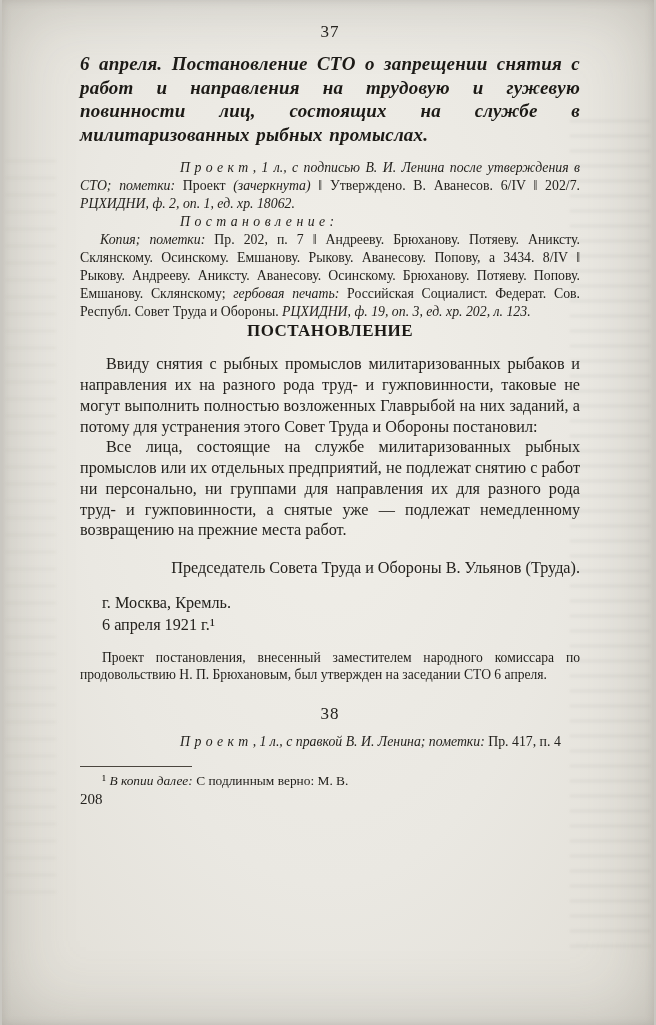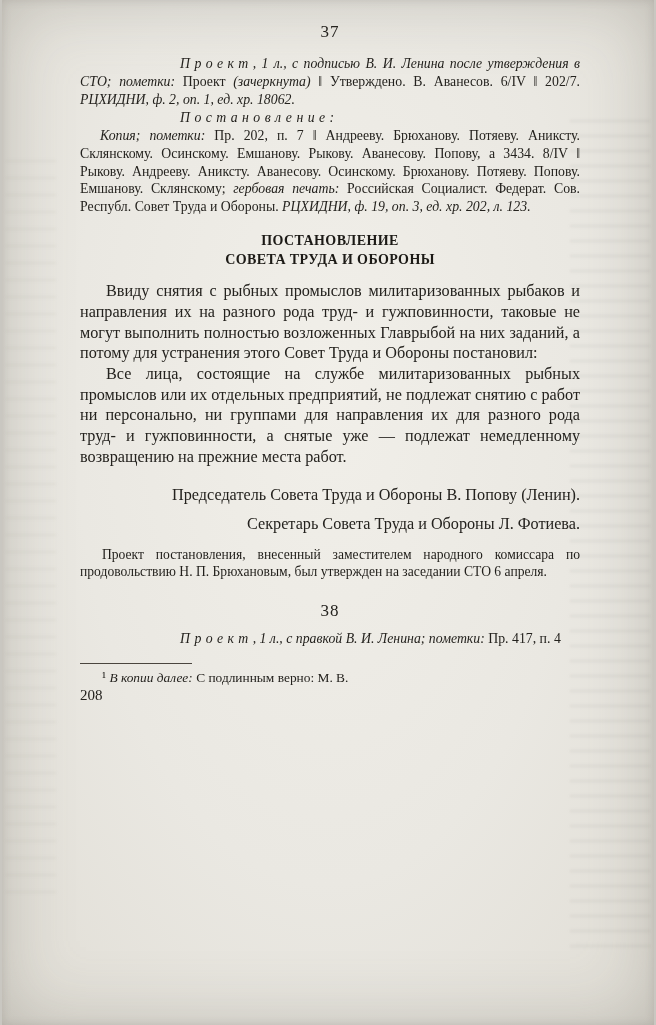--- a/index.html
+++ b/index.html
@@ -26,21 +26,21 @@
     text-align:justify;letter-spacing:.2px;word-spacing:1.5px;color:#1c1a16;
   }
   .archival{margin-top:13px;font-size:13.8px;line-height:1.3;}
   .arch-p{margin:0;text-align:justify;}
   .indent-deep{text-indent:100px;}
   .indent-small{text-indent:20px;}
   .label-line{margin-left:100px;text-align:left;}
   .seg-italic{font-style:italic;}
   .seg-roman{font-style:normal;}
   .seg-spaced{font-style:italic;letter-spacing:.32em;}
-  .decree-title{margin-top:16px;text-align:center;font-weight:bold;font-size:14px;line-height:1.35;letter-spacing:.4px;color:#1c1a16;}
+  .decree-title{text-align:center;font-weight:bold;font-size:17px;line-height:1.35;letter-spacing:.4px;color:#1c1a16;}
   .body-p{margin:11px 0 0 0;font-size:16.2px;line-height:1.28;text-align:justify;text-indent:26px;}
   .body-p + .body-p{margin-top:0;}
   .sig{margin:0;font-size:16.2px;text-align:right;}
   .sig1{margin-top:18px;}
   .sig2{margin-top:10px;}
   .placedate{margin-top:15px;margin-left:22px;font-size:16.2px;line-height:1.35;}
   .note-p{margin:12px 0 0 0;font-size:13.6px;line-height:1.3;text-align:justify;text-indent:22px;font-weight:normal;color:#201e1a;}
   .src38{margin-top:9px;font-size:13.8px;}
   .footnote-rule{margin:16px 0 5px 0;width:112px;border-top:1px solid #4a453e;height:0;}
   .footnote{margin:0 0 0 0;font-size:13.4px;line-height:1.3;text-indent:22px;text-align:left;}
@@ -50,38 +50,41 @@
 <body>
 
 <div class="page">
   <div class="bleed bleed-right"></div>
   <div class="bleed bleed-left"></div>
 
   <div class="content">
 
     <div class="entry-num">37</div>
 
+    <p class="heading-bi">6 апреля. Постановление СТО о запрещении снятия с работ и направления на трудовую и гужевую повинности лиц, состоящих на службе в милитаризованных рыбных промыслах.</p>
 
     <div class="archival">
       <p class="arch-p indent-deep"><span class="seg-spaced">Проект</span><span class="seg-italic">, 1 л., с подписью В. И. Ленина после утверждения в СТО; </span><span class="seg-italic">пометки:</span><span class="seg-roman"> Проект </span><span class="seg-italic">(зачеркнута)</span><span class="seg-roman"> ‖ Утверждено. В. Аванесов. 6/IV ‖ 202/7. </span><span class="seg-italic">РЦХИДНИ, ф. 2, оп. 1, ед. хр. 18062.</span></p>
       <p class="arch-p label-line"><span class="seg-spaced">Постановление:</span></p>
       <p class="arch-p indent-small"><span class="seg-italic">Копия; пометки:</span><span class="seg-roman"> Пр. 202, п. 7 ‖ Андрееву. Брюханову. Потяеву. Аниксту. Склянскому. Осинскому. Емшанову. Рыкову. Аванесову. Попову, а 3434. 8/IV ‖ Рыкову. Андрееву. Аниксту. Аванесову. Осинскому. Брюханову. Потяеву. Попову. Емшанову. Склянскому; </span><span class="seg-italic">гербовая печать:</span><span class="seg-roman"> Российская Социалист. Федерат. Сов. Республ. Совет Труда и Обороны. </span><span class="seg-italic">РЦХИДНИ, ф. 19, оп. 3, ед. хр. 202, л. 123.</span></p>
     </div>
 
     <div class="decree-title">
       <div>ПОСТАНОВЛЕНИЕ</div>
-      <div>СОВЕТА ТРУДА И ОБОРОНЫ</div>
     </div>
 
     <p class="body-p">Ввиду снятия с рыбных промыслов милитаризованных рыбаков и направления их на разного рода труд- и гужповинности, таковые не могут выполнить полностью возложенных Главрыбой на них заданий, а потому для устранения этого Совет Труда и Обороны постановил:</p>
     <p class="body-p">Все лица, состоящие на службе милитаризованных рыбных промыслов или их отдельных предприятий, не подлежат снятию с работ ни персонально, ни группами для направления их для разного рода труд- и гужповинности, а снятые уже — подлежат немедленному возвращению на прежние места работ.</p>
 
-    <p class="sig sig1">Председатель Совета Труда и Обороны В. Попову (Ленин).</p>
-    <p class="sig sig2">Секретарь Совета Труда и Обороны Л. Фотиева.</p>
+    <p class="sig sig1">Председатель Совета Труда и Обороны В. Ульянов (Труда).</p>
 
+    <div class="placedate">
+      <div>г. Москва, Кремль.</div>
+      <div>6 апреля 1921 г.¹</div>
+    </div>
 
     <p class="note-p">Проект постановления, внесенный заместителем народного комиссара по продовольствию Н. П. Брюхановым, был утвержден на заседании СТО 6 апреля.</p>
 
     <div class="entry-num second">38</div>
 
 
     <p class="arch-p indent-deep src38"><span class="seg-spaced">Проект</span><span class="seg-italic">, 1 л., с правкой В. И. Ленина; </span><span class="seg-italic">пометки:</span><span class="seg-roman"> Пр. 417, п. 4</span></p>
 
     <div class="footnote-rule"></div>
     <p class="footnote"><span class="seg-roman">¹ </span><span class="seg-italic">В копии далее: </span><span class="seg-roman">С подлинным верно: М. В.</span></p>

